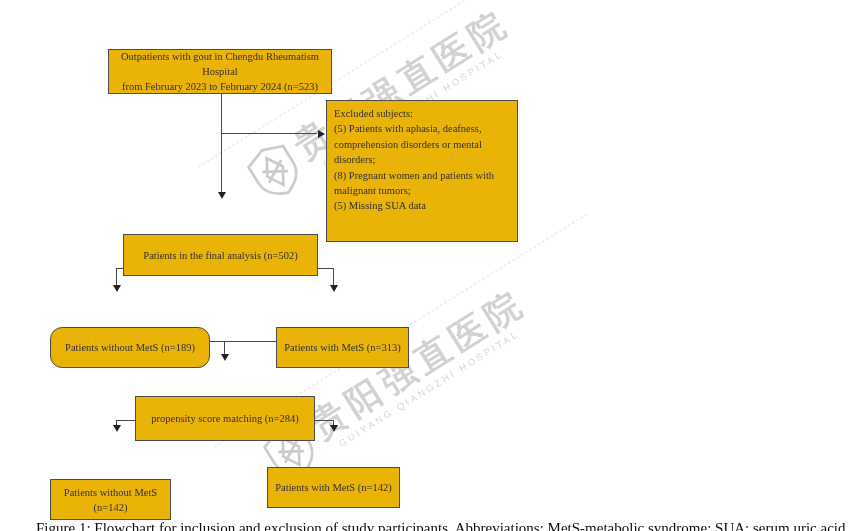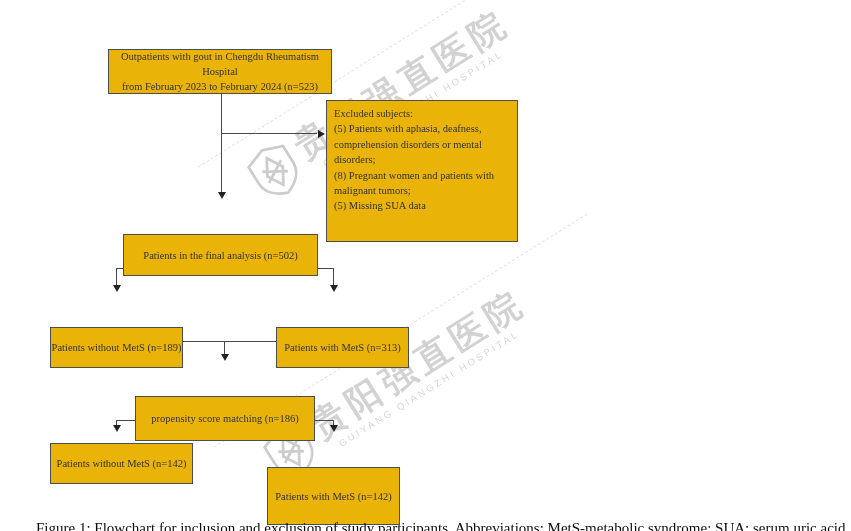--- a/index.html
+++ b/index.html
@@ -14,25 +14,25 @@
     font-size:10.5px;line-height:15px;text-align:center;color:#333;
     box-sizing:border-box;z-index:3;margin-top:35px;
   }
   .box-top{left:108px;top:14px;width:224px;height:45px;}
   .box-excluded{
     left:326px;top:65px;width:192px;min-height:142px;
     align-items:flex-start;justify-content:flex-start;text-align:left;
     padding:5px 7px;font-size:10.5px;line-height:15.4px;
   }
   .box-final{left:123px;top:199px;width:195px;height:42px;}
-  .box-r2l{left:50px;top:292px;width:133px;height:41px;}
+  .box-r2l{left:50px;top:292px;width:160px;height:41px;border-radius:12px;}
   .box-r2r{left:276px;top:292px;width:133px;height:41px;}
   .box-psm{left:135px;top:361px;width:180px;height:45px;}
-  .box-r3l{left:50px;top:408px;width:143px;height:41px;}
-  .box-r3r{left:267px;top:432px;width:133px;height:58px;}
+  .box-r3l{left:50px;top:444px;width:121px;height:41px;}
+  .box-r3r{left:267px;top:432px;width:133px;height:41px;}
   
   .line{position:absolute;background:#474747;z-index:2;}
   .vline{width:1px;}
   .hline{height:1px;}
   .arrow-down{
     position:absolute;width:0;height:0;z-index:2;
     border-left:4px solid transparent;border-right:4px solid transparent;
     border-top:7px solid #222;
   }
   .arrow-right{
@@ -123,21 +123,21 @@
 
   <div class="fc-box box-r2l">
     <div>Patients without MetS (n=189)</div>
   </div>
 
   <div class="fc-box box-r2r">
     <div>Patients with MetS (n=313)</div>
   </div>
 
   <div class="fc-box box-psm">
-    <div>propensity score matching (n=186)</div>
+    <div>propensity score matching (n=284)</div>
   </div>
 
   <div class="fc-box box-r3l">
     <div>Patients without MetS (n=142)</div>
   </div>
 
   <div class="fc-box box-r3r">
     <div>Patients with MetS (n=142)</div>
   </div>
 

